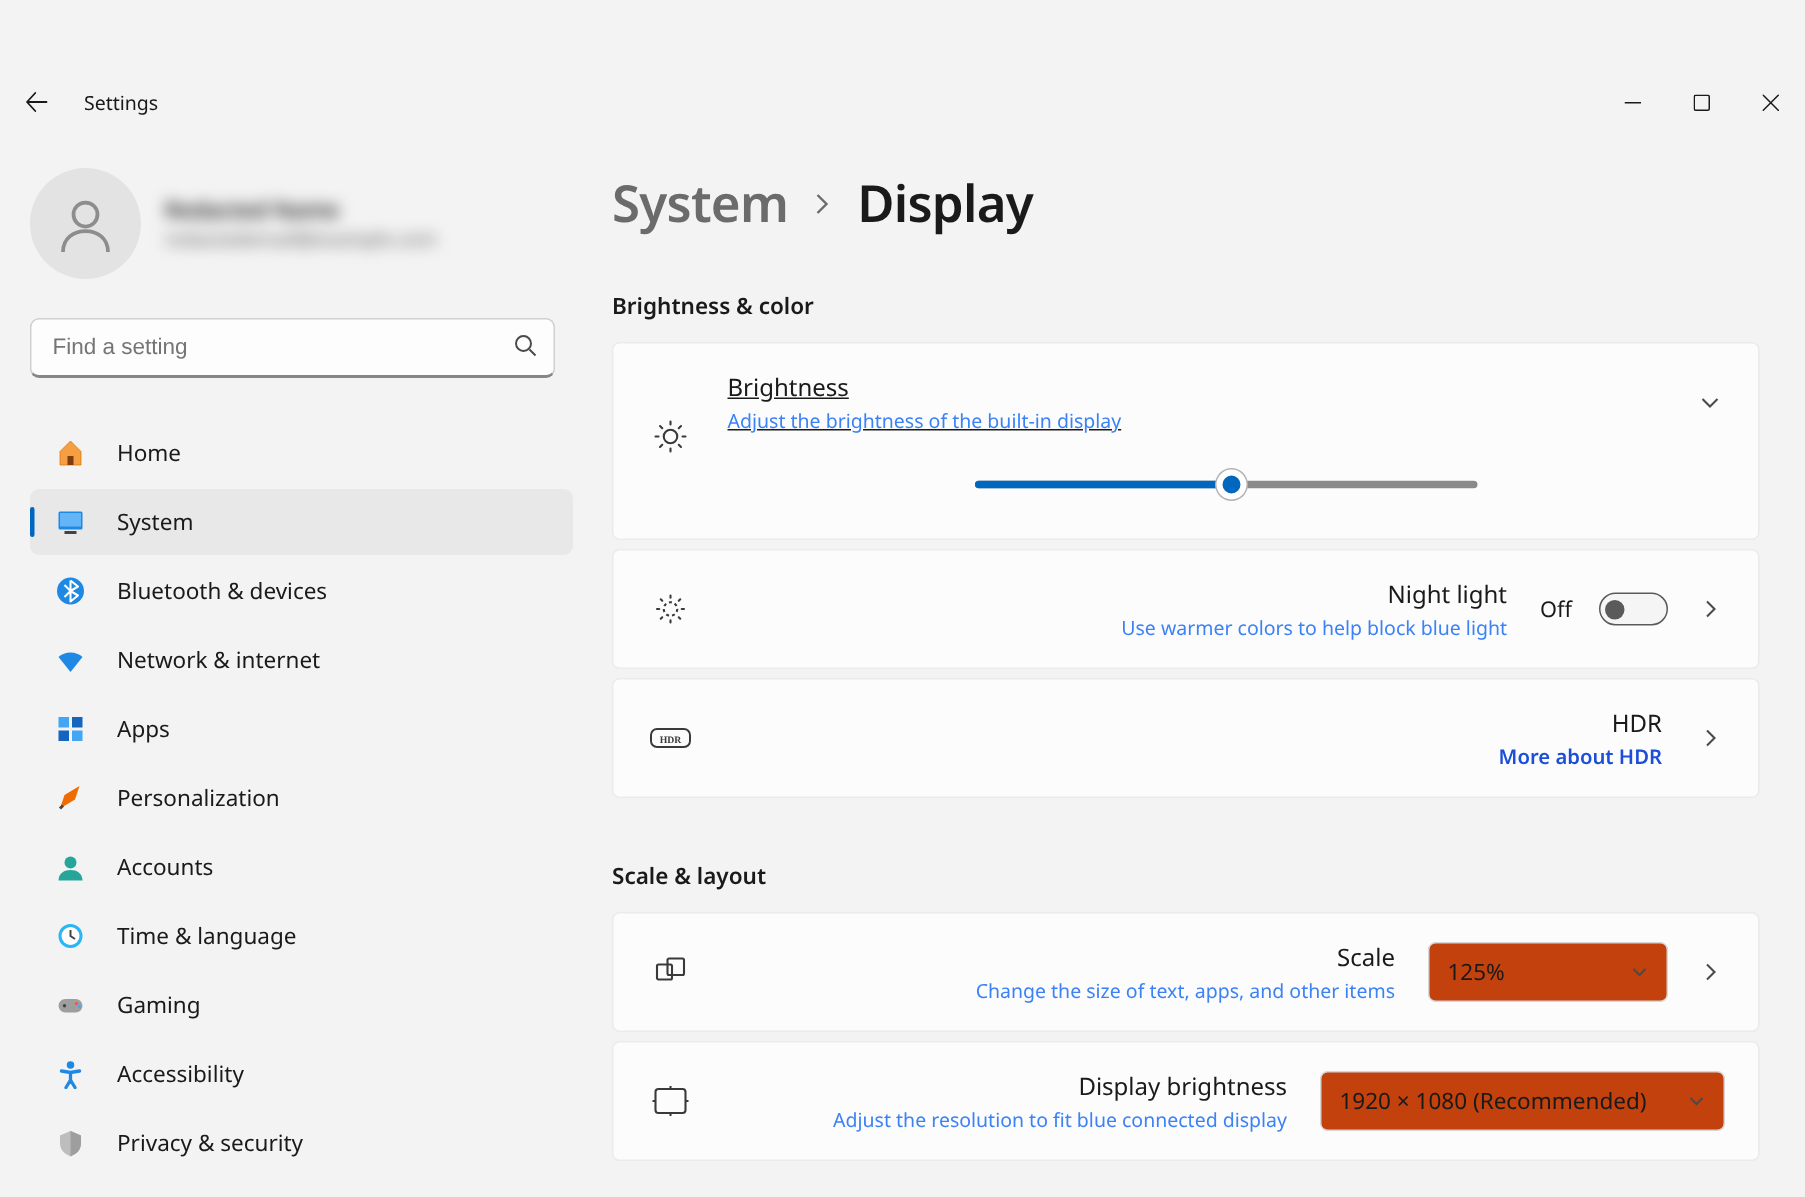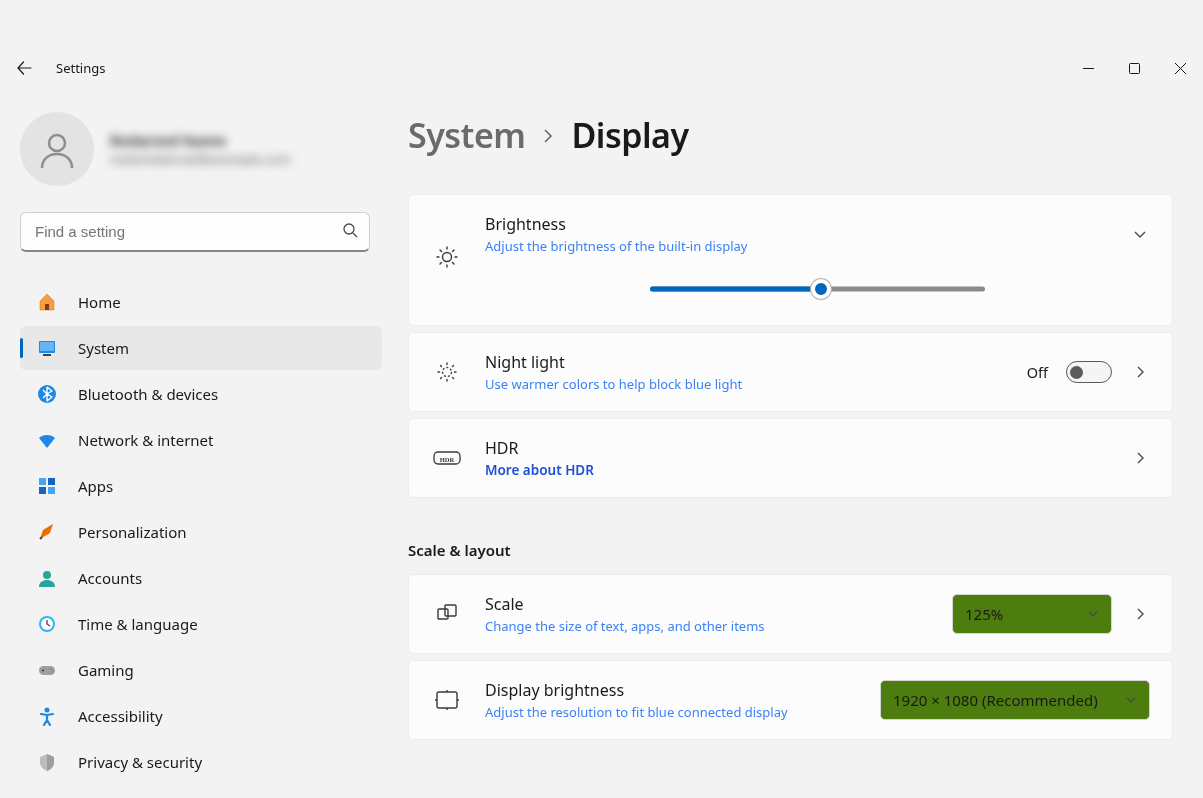--- a/index.html
+++ b/index.html
@@ -42,46 +42,46 @@
   .breadcrumb .chev { color: #6b6b6b; font-size: 20px; }
   .breadcrumb .current { color: #1a1a1a; font-weight: 600; }
   .breadcrumb span.seg { font-size: 34px; font-weight: 600; letter-spacing: -0.5px; }
 
   
   .section-head { font-size: 15px; font-weight: 600; margin: 0 0 14px 0; }
 
   
   .card { background: #fcfcfc; border: 1px solid #ebebeb; border-radius: 5px; margin-bottom: 6px; padding: 18px 22px; display: flex; align-items: center; gap: 22px; cursor: pointer; }
   .card-icon { width: 32px; display: flex; align-items: center; justify-content: center; color: #3a3a3a; }
-  .card-body { flex: 1; }
+  .card-body { flex: 1; text-align: right; }
   .card-title { font-size: 16px; }
   .card-sub { font-size: 13px; color: #3b82f6; margin-top: 2px; }
   .card-link { font-size: 13.5px; color: #1d4ed8; font-weight: 600; margin-top: 2px; }
   .card-tail { display: flex; align-items: center; gap: 18px; }
 
   
-  .brightness-card { flex-direction: row; align-items: flex-start; padding-bottom: 24px; }
+  .brightness-card { flex-direction: row; align-items: flex-start; padding-bottom: 24px; text-decoration: underline; }
   .brightness-row2 { width: 100%; display: flex; justify-content: center; margin-top: 22px; }
   .brightness-inner { flex: 1; }
   .brightness-top { display: flex; align-items: flex-start; }
   .card-chevron { width: 20px; display: flex; justify-content: center; align-self: center; color: #4a4a4a; }
 
   
   .slider { width: 335px; height: 24px; position: relative; }
   .slider-track { position: absolute; top: 50%; left: 0; right: 0; height: 5px; transform: translateY(-50%); border-radius: 3px; background: #8a8a8a; }
   .slider-fill { position: absolute; top: 50%; left: 0; height: 5px; transform: translateY(-50%); border-radius: 3px; background: #0067c0; }
   .slider-thumb { position: absolute; top: 50%; width: 20px; height: 20px; border-radius: 50%; background: #0067c0; border: 4px solid #fff; box-shadow: 0 0 0 1px #b4b4b4; transform: translate(-50%, -50%); }
 
   
   .toggle-label { font-size: 14.5px; }
   .toggle { width: 46px; height: 22px; border-radius: 11px; border: 1px solid #5a5a5a; display: flex; align-items: center; padding: 0 3px; background: #f5f5f5; }
   .toggle-knob { width: 13px; height: 13px; border-radius: 50%; background: #5a5a5a; }
 
   
-  .select { min-width: 160px; height: 40px; border: 1px solid #d6d6d6; border-radius: 5px; background: #4d7c0f; display: flex; align-items: center; justify-content: space-between; padding: 0 12px; font-size: 15px; cursor: pointer; gap: 20px; }
+  .select { min-width: 160px; height: 40px; border: 1px solid #d6d6d6; border-radius: 5px; background: #c2410c; display: flex; align-items: center; justify-content: space-between; padding: 0 12px; font-size: 15px; cursor: pointer; gap: 20px; }
   .select.large { min-width: 270px; }
 
   .section-gap { height: 36px; }
 
 </style>
 </head>
 <body>
 
 <div class="titlebar">
   <div class="back-arrow">
@@ -247,20 +247,21 @@
     <div class="breadcrumb">
       <span class="seg parent">System</span>
       <span class="chev">
         <svg width="14" height="14" viewBox="0 0 14 14">
             <path d="M4 1l6 6-6 6" stroke="#6b6b6b" stroke-width="1.6" fill="none"></path>
           </svg>
       </span>
       <span class="seg current">Display</span>
     </div>
 
+    <div class="section-head">Brightness &amp; color</div>
 
     <div class="card brightness-card">
       <div class="card-icon" style="align-self:center">
         <svg width="26" height="26" viewBox="0 0 26 26">
             <circle cx="13" cy="13" r="4.5" fill="none" stroke="#3a3a3a" stroke-width="1.4"></circle>
             <g stroke="#3a3a3a" stroke-width="1.4" stroke-linecap="round">
               <path d="M13 3v2M13 21v2M3 13h2M21 13h2M6 6l1.5 1.5M18.5 18.5L20 20M20 6l-1.5 1.5M7.5 18.5L6 20"></path>
             </g>
           </svg>
       </div>

